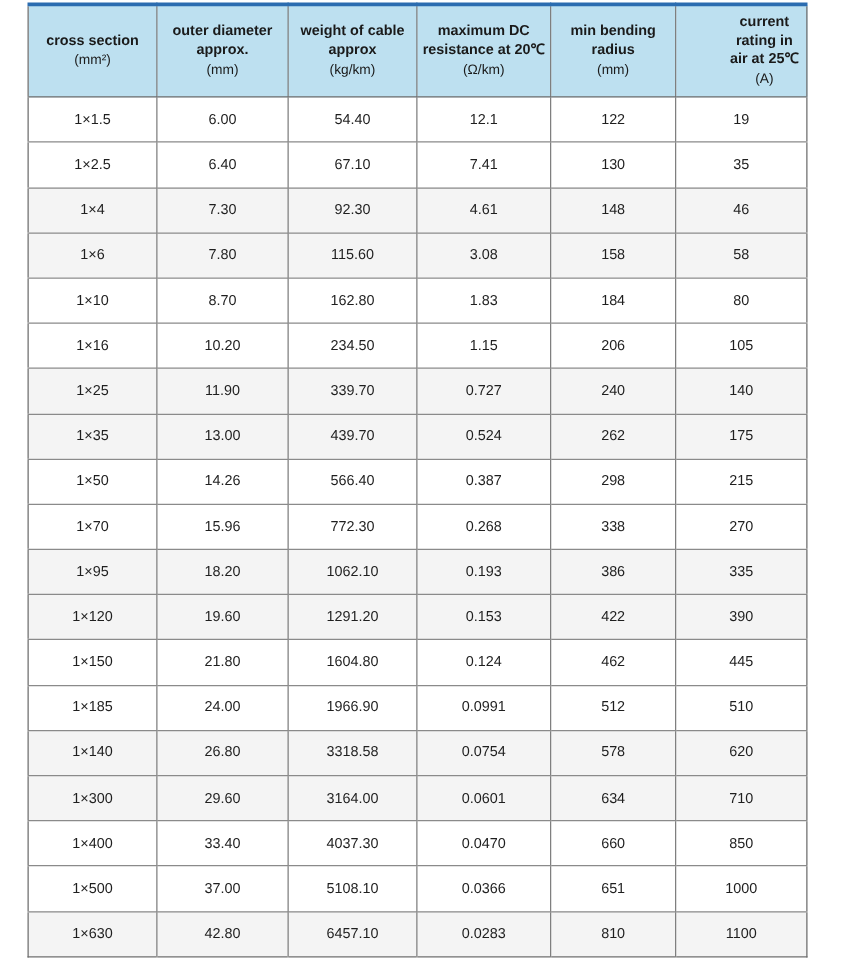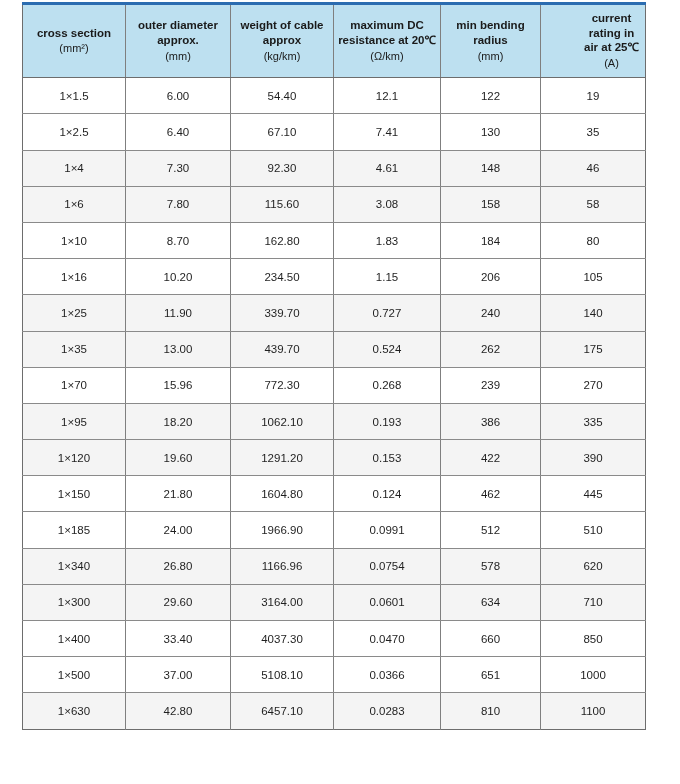--- a/index.html
+++ b/index.html
@@ -195,25 +195,33 @@
           </tr>
           <tr class="alt">
             <td>1×35</td>
             <td>13.00</td>
             <td>439.70</td>
             <td>0.524</td>
             <td>262</td>
             <td>175</td>
           </tr>
           <tr>
+            <td>1×50</td>
+            <td>14.26</td>
+            <td>566.40</td>
+            <td>0.387</td>
+            <td>298</td>
+            <td>215</td>
+          </tr>
+          <tr>
             <td>1×70</td>
             <td>15.96</td>
             <td>772.30</td>
             <td>0.268</td>
-            <td>239</td>
+            <td>338</td>
             <td>270</td>
           </tr>
           <tr class="alt">
             <td>1×95</td>
             <td>18.20</td>
             <td>1062.10</td>
             <td>0.193</td>
             <td>386</td>
             <td>335</td>
           </tr>
@@ -235,23 +243,23 @@
           </tr>
           <tr>
             <td>1×185</td>
             <td>24.00</td>
             <td>1966.90</td>
             <td>0.0991</td>
             <td>512</td>
             <td>510</td>
           </tr>
           <tr class="alt">
-            <td>1×340</td>
+            <td>1×140</td>
             <td>26.80</td>
-            <td>1166.96</td>
+            <td>3318.58</td>
             <td>0.0754</td>
             <td>578</td>
             <td>620</td>
           </tr>
           <tr class="alt">
             <td>1×300</td>
             <td>29.60</td>
             <td>3164.00</td>
             <td>0.0601</td>
             <td>634</td>

